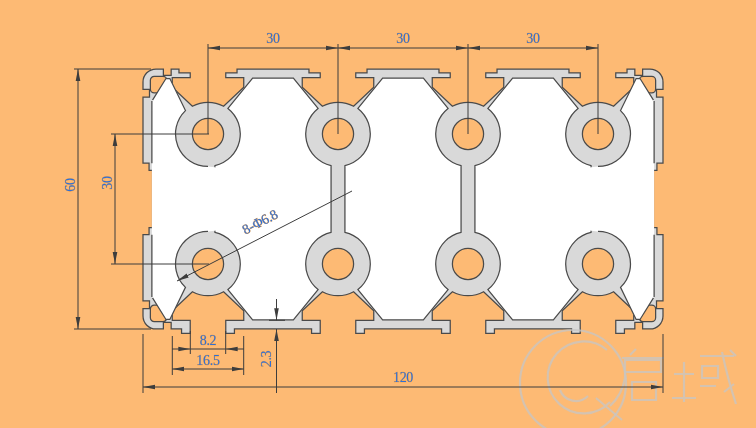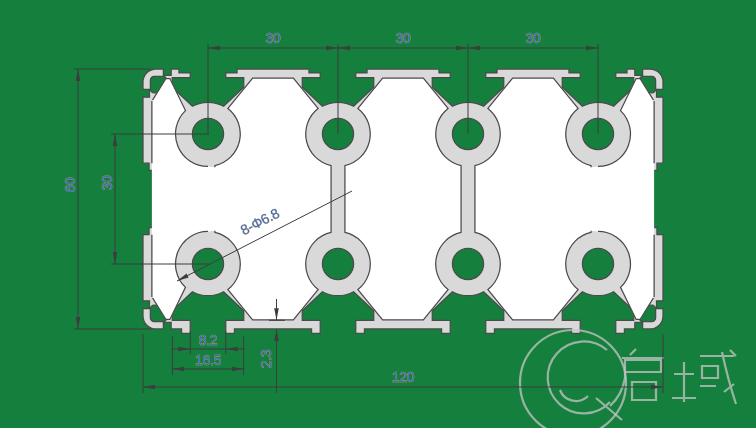--- a/index.html
+++ b/index.html
@@ -1,17 +1,17 @@
 <!DOCTYPE html>
 <html><head>
 <meta charset="utf-8">
 <style>
   html,body{margin:0;padding:0;background:#ffffff;}
-  .canvas{position:relative;width:756px;height:428px;background:#15803d;overflow:hidden;
-          font-family:Liberation Sans, sans-serif;}
+  .canvas{position:relative;width:756px;height:428px;background:#fdba74;overflow:hidden;
+          font-family:Liberation Serif, serif;}
   svg{display:block}
   .sil{fill:#d9d9d9;stroke:#4a4a4a;stroke-width:1.25;vector-effect:non-scaling-stroke;}
   .cav{fill:#ffffff;stroke:#4a4a4a;stroke-width:1.25;vector-effect:non-scaling-stroke;}
   .cavfill{fill:#ffffff;stroke:none;}
   .cavline{fill:none;stroke:#4a4a4a;stroke-width:1.25;vector-effect:non-scaling-stroke;}
   .dline{stroke:#3d3d3d;stroke-width:1;fill:none;}
   .dimtext{fill:#2f6fd6;stroke:#ee9d3f;stroke-width:0.55px;paint-order:stroke fill;
            font-size:14px;letter-spacing:-0.3px;}
   .wm{stroke:#c5c5c5;fill:none;stroke-width:2.2;opacity:0.75;}
 </style>

